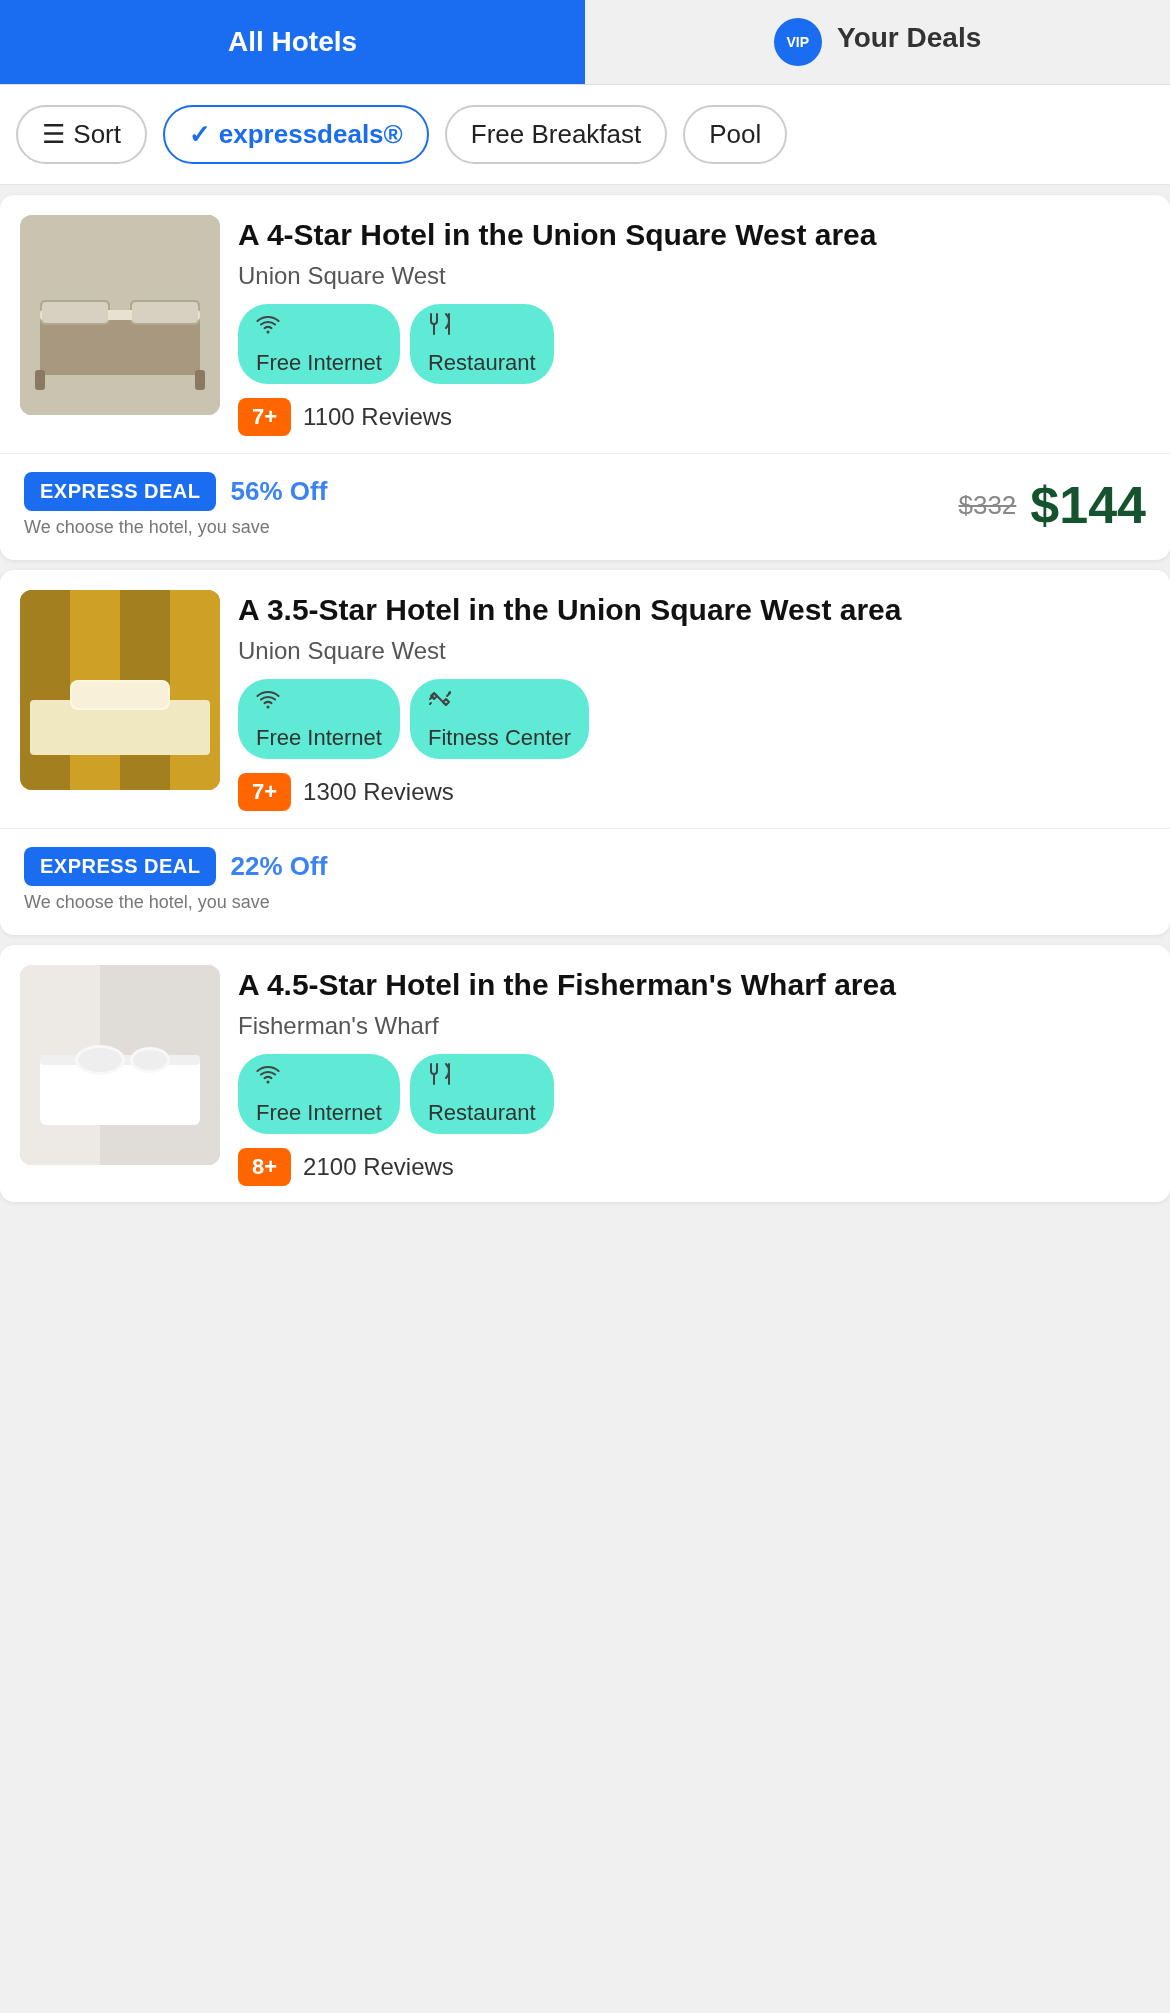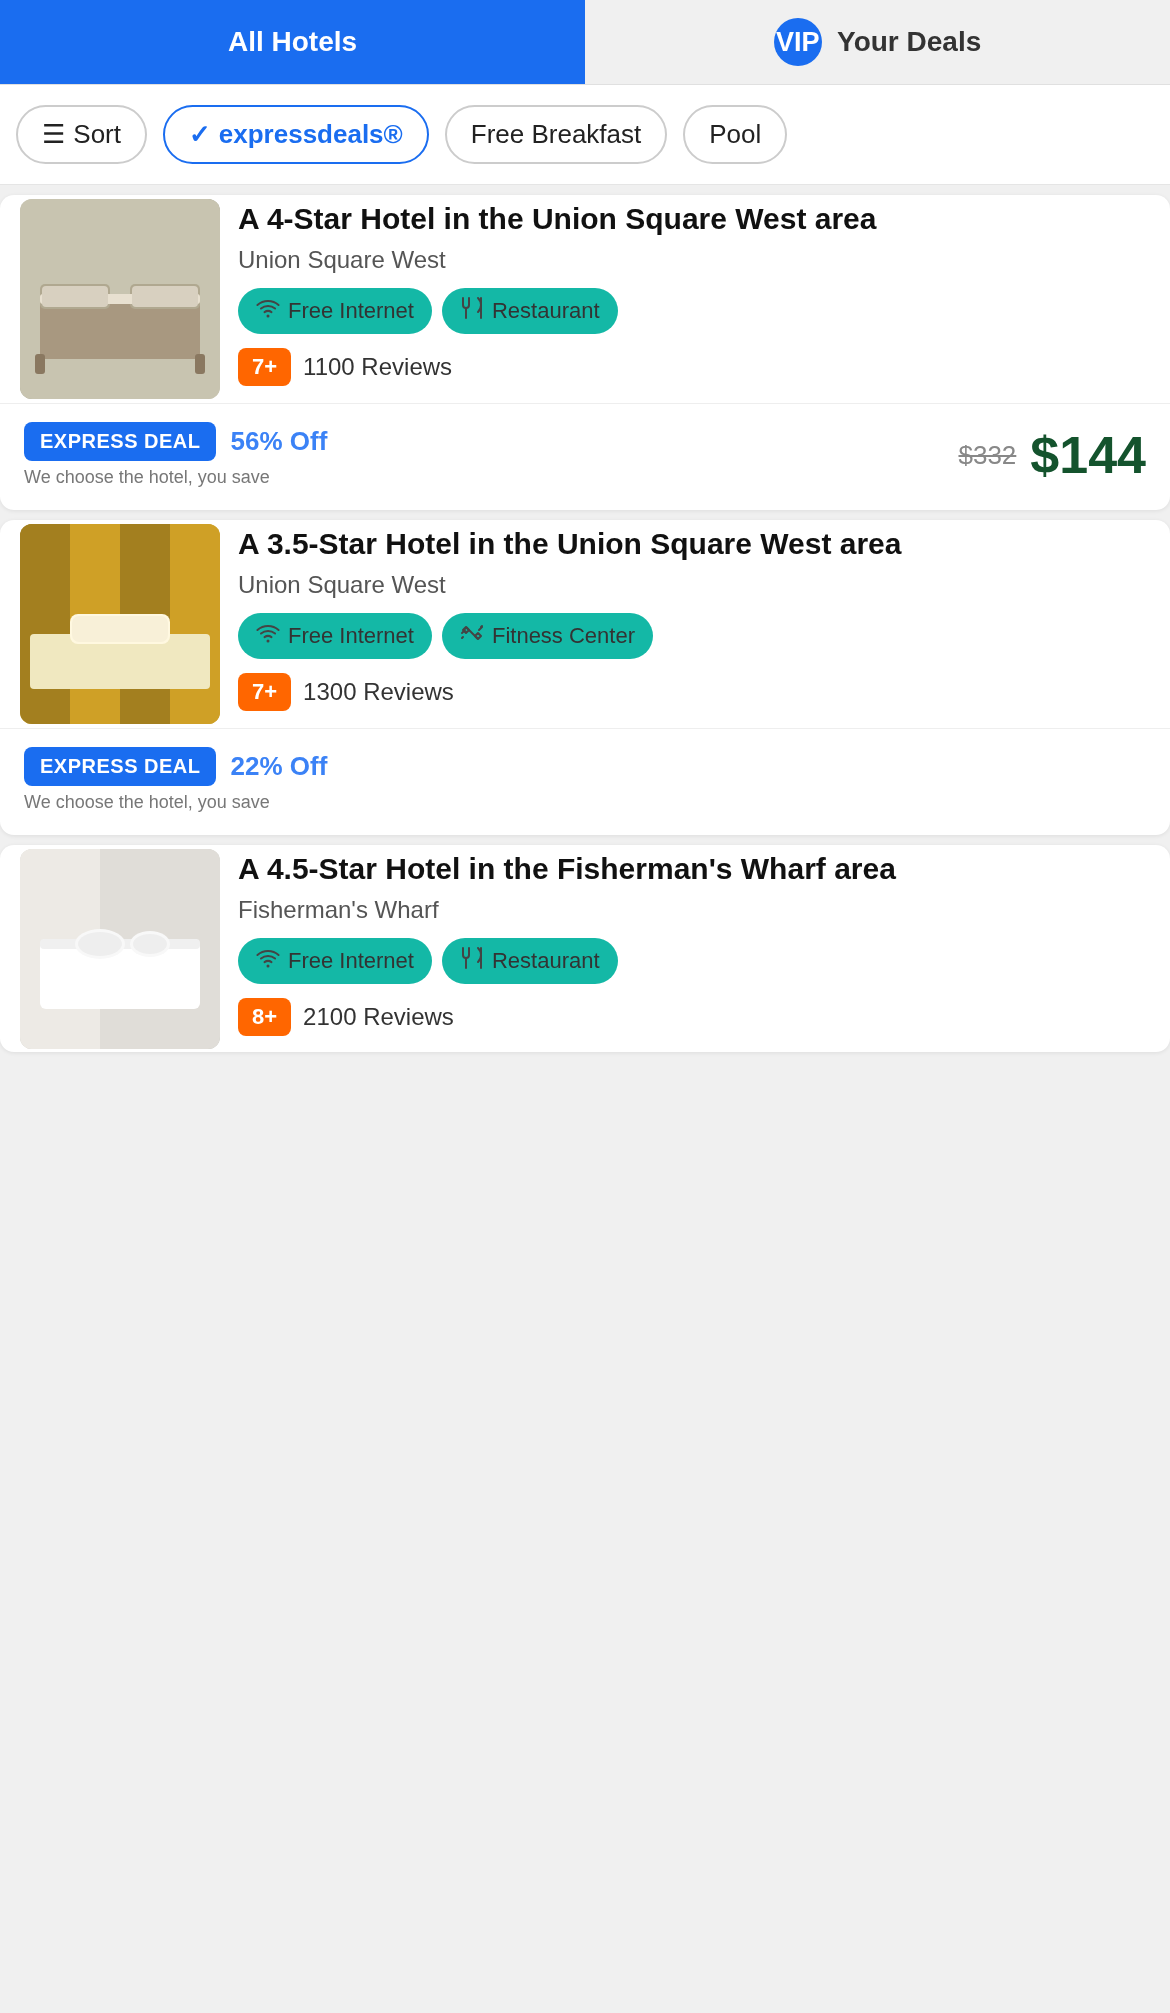--- a/index.html
+++ b/index.html
@@ -34,21 +34,21 @@
     .tab-btn.inactive {
       background: #f0f0f0;
       color: #333;
     }
     .tab-btn .vip-badge {
       display: inline-flex;
       align-items: center;
       justify-content: center;
       background: #1a6df0;
       color: #fff;
-      font-size: 27px;
+      font-size: 14px;
       font-weight: 800;
       width: 48px;
       height: 48px;
       border-radius: 50%;
       margin-right: 8px;
     }
     .tab-btn.inactive .vip-badge {
       background: #1a6df0;
       color: #fff;
     }
@@ -99,21 +99,21 @@
       background: #fff;
       margin: 0 0 10px 0;
       border-radius: 14px;
       overflow: hidden;
       box-shadow: 0 1px 4px rgba(0,0,0,0.08);
     }
 
     .hotel-top {
       display: flex;
       align-items: flex-start;
-      padding: 4px 20px 0 20px;
+      padding: 20px 20px 0 20px;
       gap: 18px;
     }
 
     .hotel-img-placeholder {
       width: 200px;
       height: 200px;
       border-radius: 12px;
       flex-shrink: 0;
       position: relative;
       overflow: hidden;
@@ -140,27 +140,27 @@
 
     .amenities {
       display: flex;
       flex-wrap: wrap;
       gap: 10px;
       margin-bottom: 14px;
     }
 
     .amenity-tag {
       display: flex;
-      align-items: center;
       gap: 8px;
       padding: 8px 18px;
-      background: #14b8a6;
+      background: #5eead4;
       border-radius: 30px;
       font-size: 22px;
       color: #333;
+      flex-direction: column;
     }
 
     .reviews {
       display: flex;
       align-items: center;
       gap: 12px;
       margin-bottom: 16px;
     }
 
     .rating-badge {

